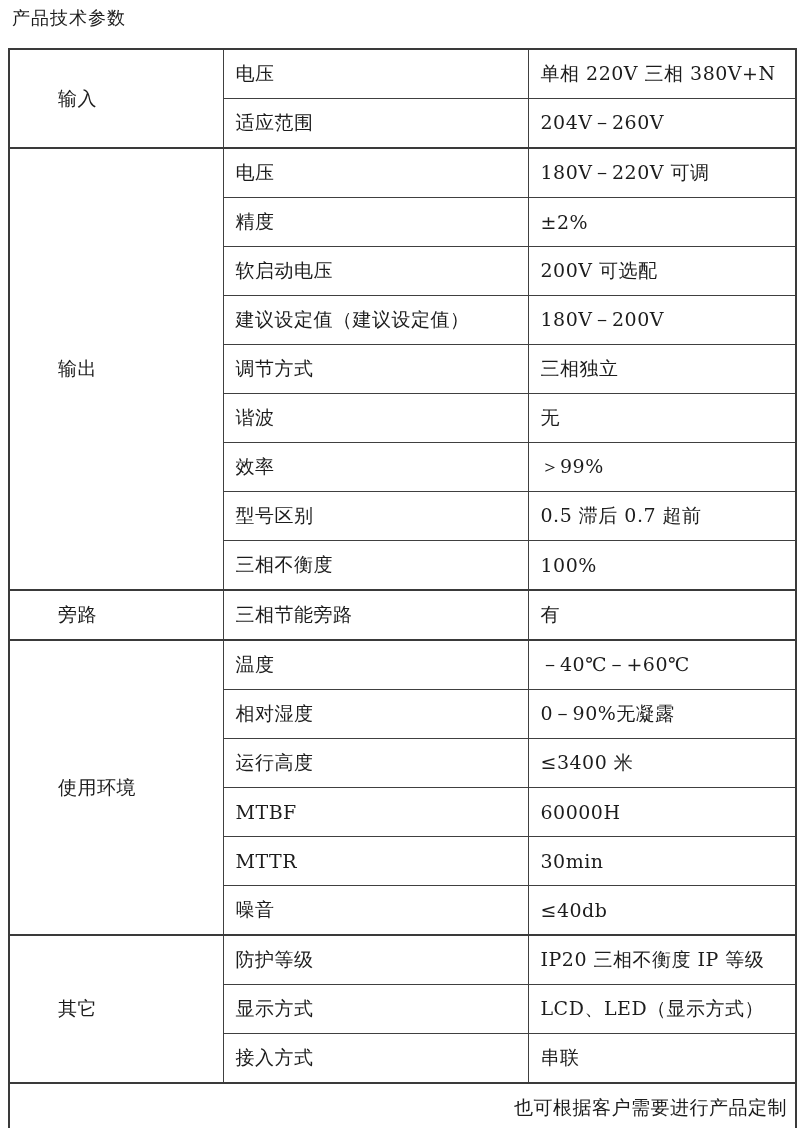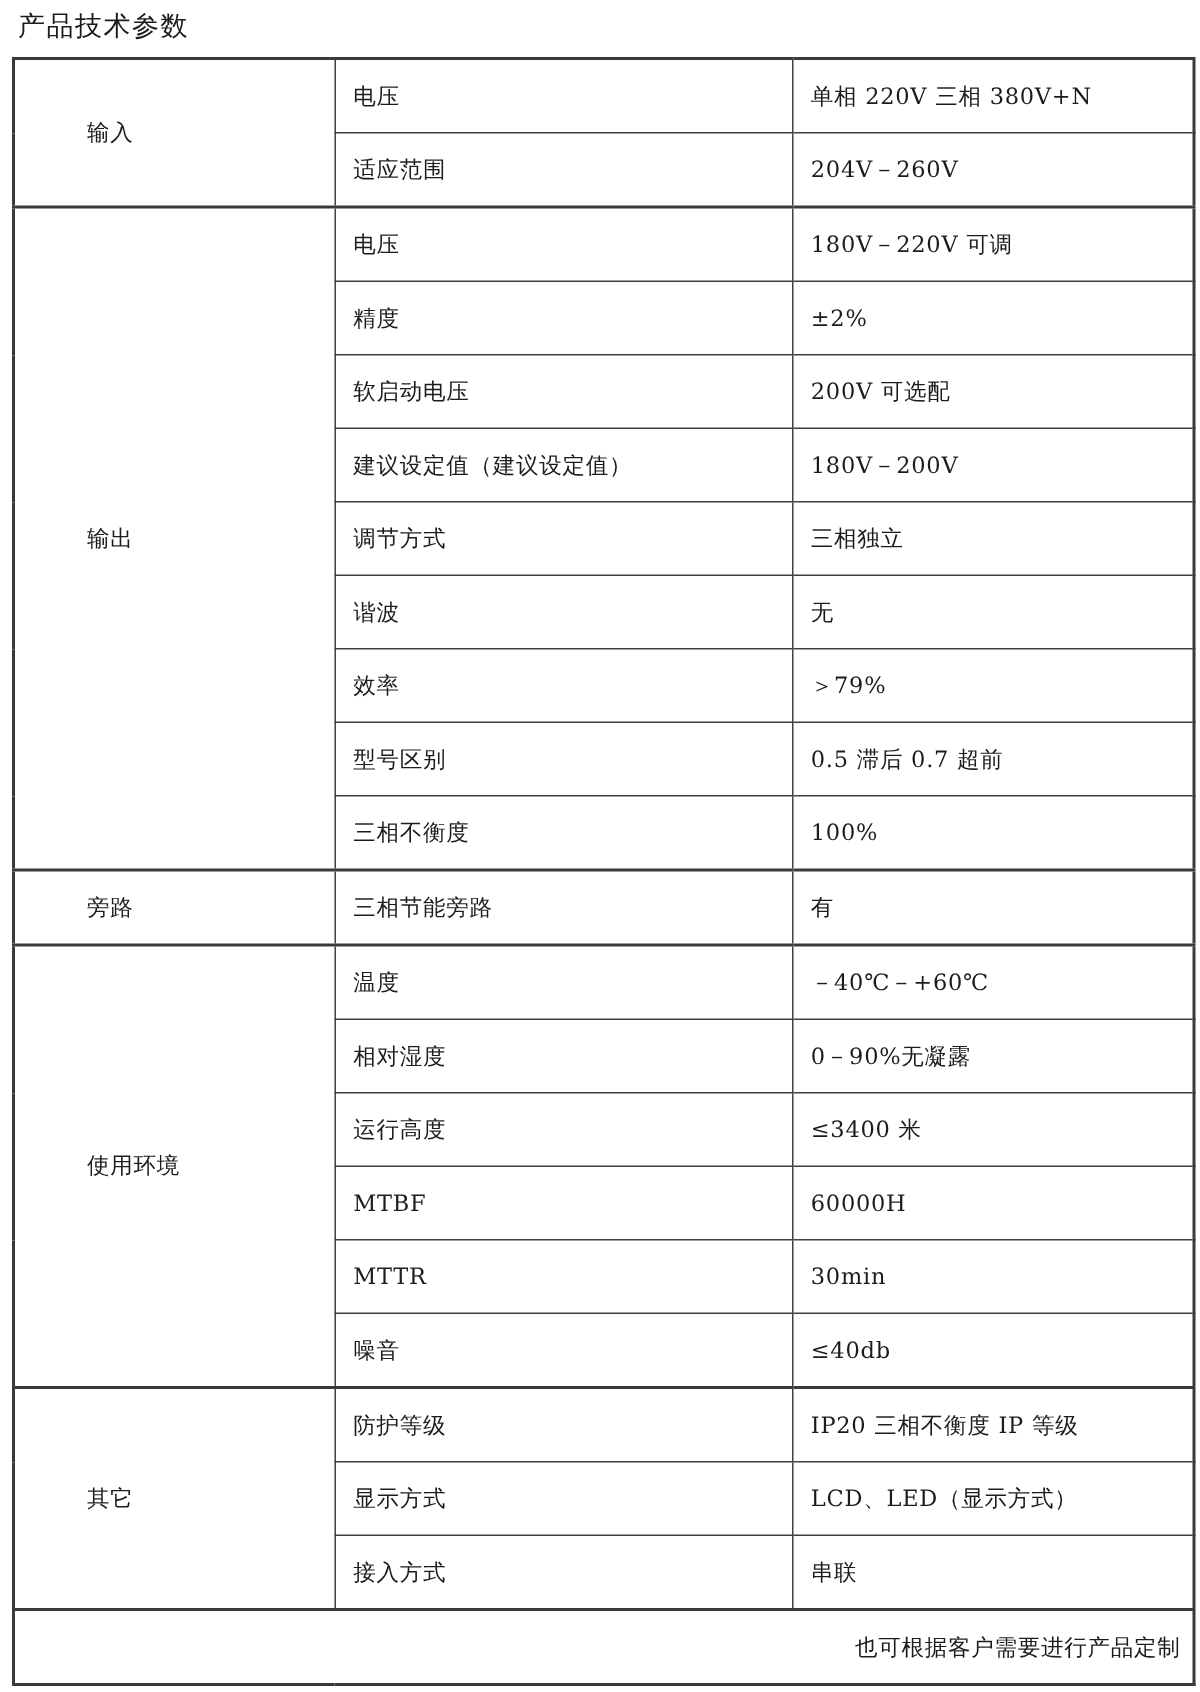--- a/index.html
+++ b/index.html
@@ -8,39 +8,39 @@
     background: #ffffff;
   }
   body {
     width: 800px;
     height: 1128px;
     font-family: "DejaVu Serif", "Liberation Serif", serif;
     color: #1c1c1c;
     overflow: hidden;
   }
   .page-title {
-    margin: 7px 0 9px 12px;
+    margin: 7px 0 19px 12px;
     font-size: 18px;
     line-height: 22px;
     letter-spacing: 1px;
   }
   table.spec-table {
     border-collapse: collapse;
     table-layout: fixed;
     margin-left: 8px;
     width: 787px;
     border: 2px solid #3a3a3a;
   }
   col.c1 { width: 214px; }
   col.c2 { width: 305px; }
   col.c3 { width: 268px; }
   td {
     border: 1px solid #404040;
     padding: 0 8px 0 12px;
-    font-size: 15px;
+    font-size: 19px;
     height: 48px;
     vertical-align: middle;
     letter-spacing: 0.5px;
     overflow: hidden;
     white-space: nowrap;
   }
   tr.group-start td {
     border-top: 2px solid #3a3a3a;
   }
   td.group-cell {
@@ -93,21 +93,21 @@
       <tr>
         <td>调节方式</td>
         <td>三相独立</td>
       </tr>
       <tr>
         <td>谐波</td>
         <td>无</td>
       </tr>
       <tr>
         <td>效率</td>
-        <td>＞79%</td>
+        <td>＞99%</td>
       </tr>
       <tr>
         <td>型号区别</td>
         <td>0.5 滞后 0.7 超前</td>
       </tr>
       <tr>
         <td>三相不衡度</td>
         <td>100%</td>
       </tr>
       <tr class="group-start">

